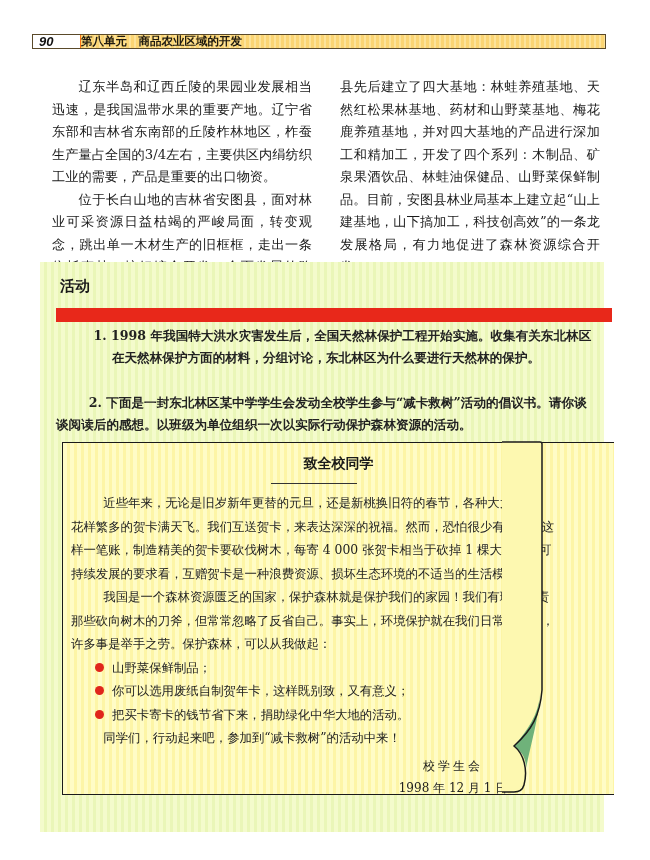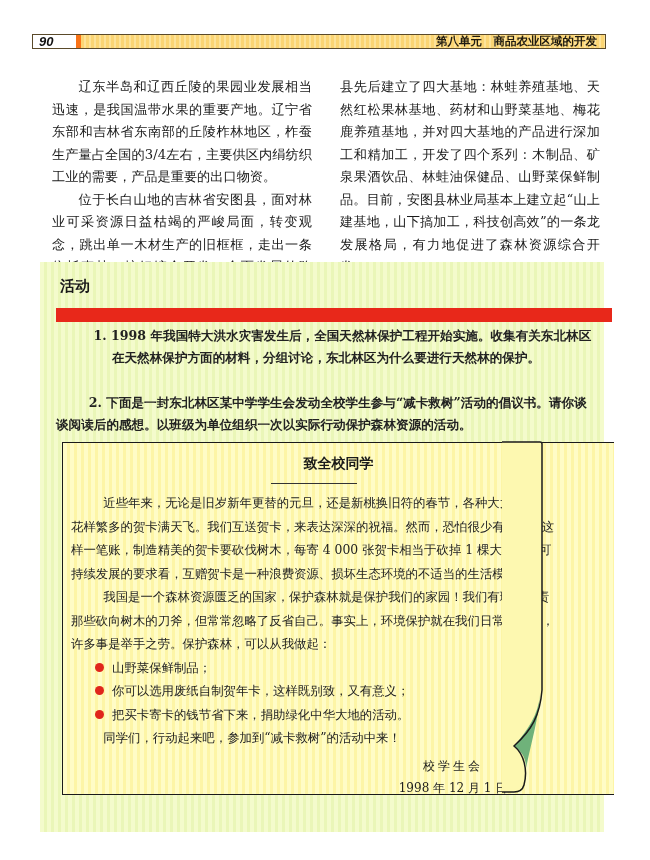--- a/index.html
+++ b/index.html
@@ -5,29 +5,29 @@
     * { box-sizing: border-box; margin: 0; padding: 0; }
     html, body { width: 650px; height: 860px; background: #ffffff; overflow: hidden; }
     body { position: relative; font-family: "DejaVu Serif", "Liberation Serif", serif; color: #1a1a1a; }
 
     
     .page-header {
       position: absolute; left: 32px; top: 34px; width: 574px; height: 15px;
       border: 1px solid #5a4a2a; display: flex;
     }
     .page-number {
-      width: 48px; height: 100%; background: #ffffff; border-right: 5px solid #f97316;
+      width: 48px; height: 100%; background: #ffffff; border-right: 1px solid #f97316;
       font-family: "Liberation Sans", sans-serif; font-weight: bold; font-style: italic;
       font-size: 13px; line-height: 13px; padding-left: 6px; color: #111;
     }
     .header-band {
       flex: 1; height: 100%;
       background: repeating-linear-gradient(90deg, #fbd574 0px, #fbd574 3px, #fde39a 3px, #fde39a 5px);
-      text-align: right; padding-right: 8px;
-      font-family: "DejaVu Sans", sans-serif; font-weight: bold; font-size: 11.5px; line-height: 13px; color: #1f1a10; padding-left: 31px;
+      padding-right: 8px;
+      font-family: "DejaVu Sans", sans-serif; font-weight: bold; font-size: 11.5px; line-height: 13px; color: #1f1a10;
     }
 
     
     .body-columns {
       position: absolute; left: 52px; top: 38px; width: 560px; display: flex; gap: 28px; margin-top: 38px;
     }
     .col { width: 260px; font-size: 13.2px; line-height: 22.5px; text-align: justify; }
     .col p { text-indent: 2em; }
     .col p.cont { text-indent: 0; }
 

